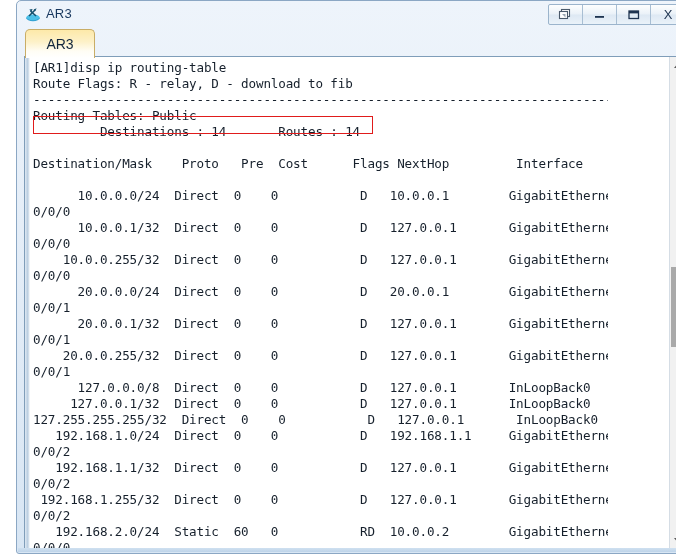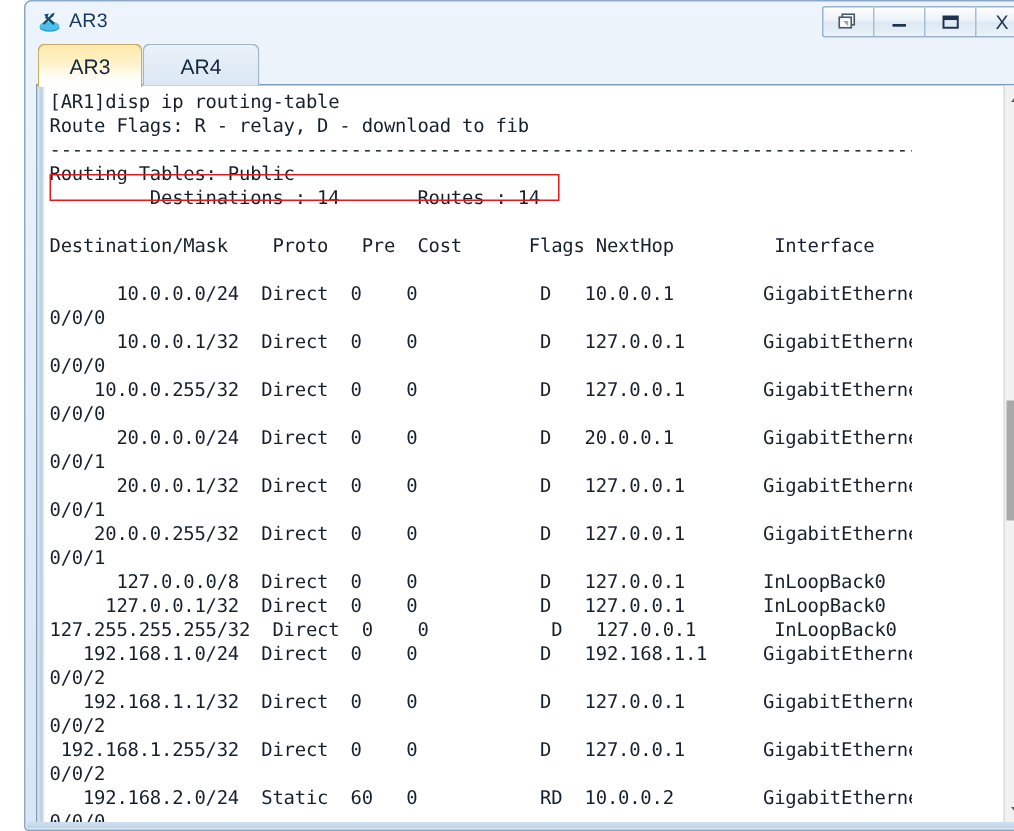--- a/index.html
+++ b/index.html
@@ -256,23 +256,20 @@
       </div>
       <div class="winbtn">
         <span class="glyph">X</span>
       </div>
     </div>
   </div>
 
   <div class="tabstrip">
     <div class="tab active">
       <span>AR3</span>
-    </div>
-    <div class="tab inactive">
-      <span>AR4</span>
     </div>
   </div>
 
   <div class="terminal-outer">
     <div class="term-leftrail"></div>
 
     <div class="console">
       <pre>[AR1]disp ip routing-table
 Route Flags: R - relay, D - download to fib
 ------------------------------------------------------------------------------

